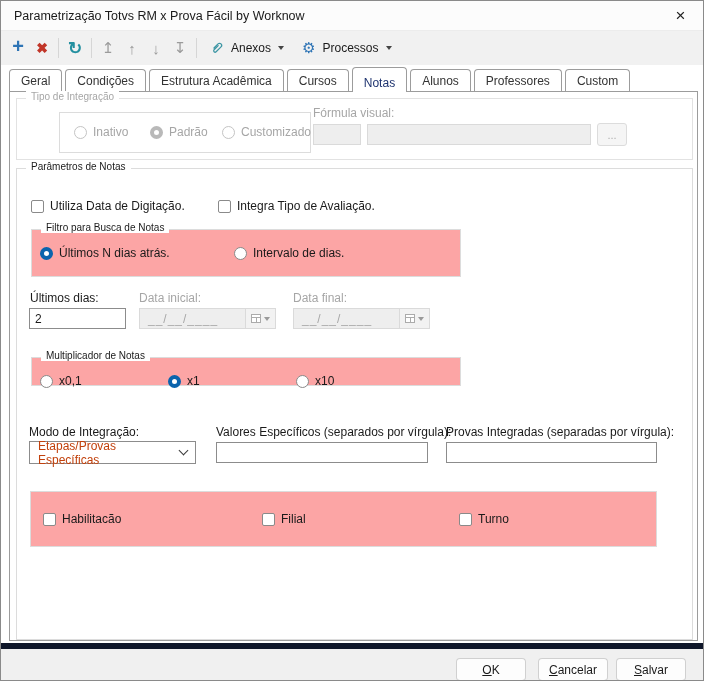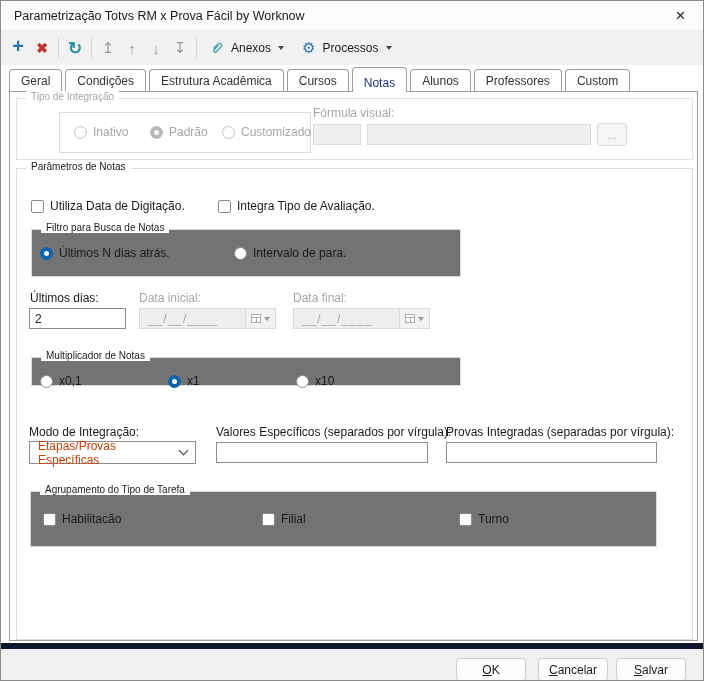--- a/index.html
+++ b/index.html
@@ -40,21 +40,21 @@
     color:#333; white-space:nowrap; }
   .tab.active { height:25px; color:#1f3470; z-index:3; margin-bottom:-1px; padding-bottom:1px; }
   .tabpage { position:absolute; left:8px; top:26px; width:689px; height:550px;
     border:1px solid #9c9c9c; background:#fff; z-index:1; }
   
   .legend { position:absolute; top:-8px; left:9px; background:#fff; padding:0 5px; font-size:10px;
     white-space:nowrap; }
   .g1 { position:absolute; left:6px; top:6px; width:677px; height:62px; border:1px solid #e2e2e2; }
   .g1 .legend { color:#a6a6a6; }
   .g2 { position:absolute; left:6px; top:76px; width:677px; height:472px; border:1px solid #dcdcdc; }
-  .sub { position:absolute; border:1px solid #dcdcdc; background:#737373; }
+  .sub { position:absolute; border:1px solid #dcdcdc; background:#fca5a5; }
   .radio-panel { position:absolute; left:42px; top:13px; width:252px; height:41px; border:1px solid #dcdcdc; }
   
   .opt { position:absolute; display:flex; align-items:center; gap:6px; font-size:12px; color:#1a1a1a;
     white-space:nowrap; }
   .radio { width:13px; height:13px; border-radius:50%; border:1px solid #8a8a8a; background:#fff; flex:0 0 auto; }
   .radio.sel { border:4px solid #0a64ad; }
   .opt.disabled { color:#a6a6a6; }
   .opt.disabled .radio { border-color:#c4c4c4; }
   .opt.disabled .radio.sel { border:4px solid #b9b9b9; }
   .checkbox { width:13px; height:13px; border:1px solid #8a8a8a; border-radius:2px; background:#fff; flex:0 0 auto; }
@@ -203,21 +203,21 @@
         </label>
 
         <div class="sub" style="left:14px;top:60px;width:430px;height:48px;">
           <span class="legend">Filtro para Busca de Notas</span>
           <label class="opt" style="left:8px;top:16px;">
             <span class="radio sel"></span>
             <span>Últimos N dias atrás.</span>
           </label>
           <label class="opt" style="left:202px;top:16px;">
             <span class="radio"></span>
-            <span>Intervalo de para.</span>
+            <span>Intervalo de dias.</span>
           </label>
         </div>
 
         <span class="lbl" style="left:13px;top:122px;">Últimos dias:</span>
         <input class="tinput" style="left: 12px; top: 139px; width: 97px;" value="2">
 
         <span class="lbl dis" style="left:122px;top:122px;">Data inicial:</span>
         <div class="datefield" style="left:122px;top:139px;width:137px;">
           <span class="datetext">__/__/____</span>
           <span class="datebtn">
@@ -257,21 +257,20 @@
           <span class="chev"></span>
         </div>
 
         <span class="lbl" style="left:199px;top:256px;">Valores Específicos (separados por vírgula):</span>
         <input class="tinput" style="left: 199px; top: 273px; width: 212px;" value="">
 
         <span class="lbl" style="left:429px;top:256px;">Provas Integradas (separadas por vírgula):</span>
         <input class="tinput" style="left: 429px; top: 273px; width: 211px;" value="">
 
         <div class="sub" style="left:13px;top:322px;width:627px;height:56px;">
-          <span class="legend">Agrupamento do Tipo de Tarefa</span>
           <label class="opt" style="left:12px;top:20px;">
             <span class="checkbox"></span>
             <span>Habilitacão</span>
           </label>
           <label class="opt" style="left:231px;top:20px;">
             <span class="checkbox"></span>
             <span>Filial</span>
           </label>
           <label class="opt" style="left:428px;top:20px;">
             <span class="checkbox"></span>

